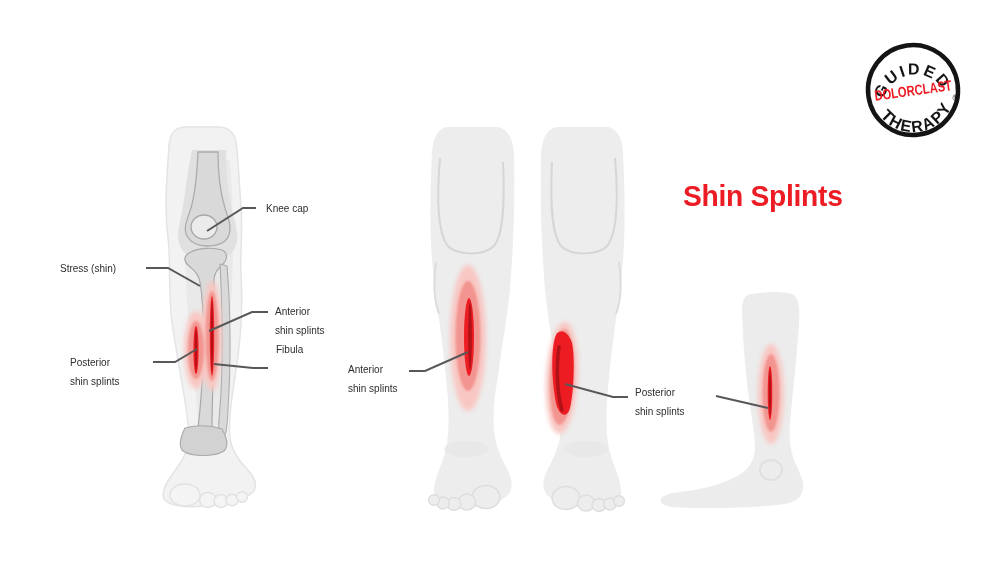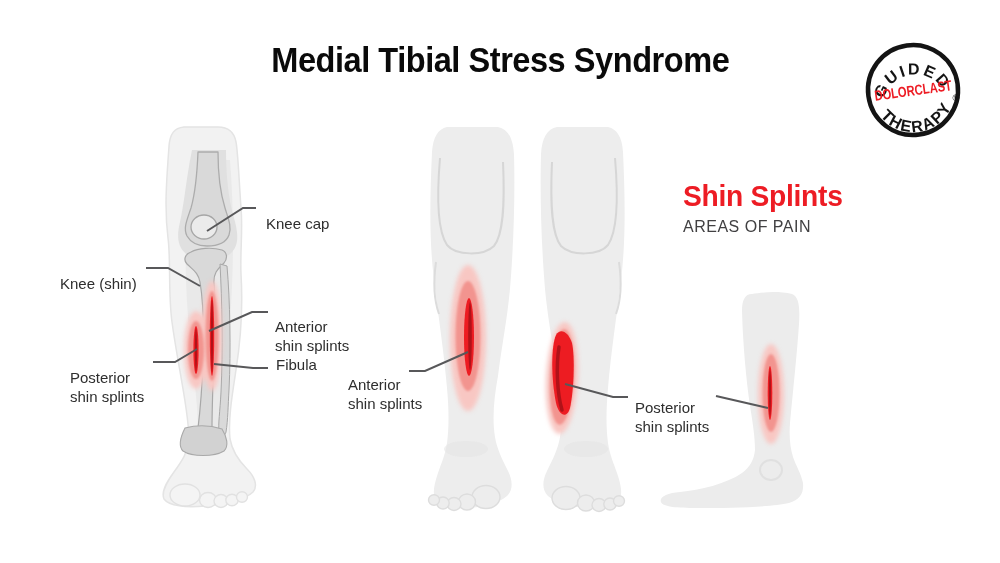--- a/index.html
+++ b/index.html
@@ -6,21 +6,21 @@
   .canvas{position:relative;width:1000px;height:563px;background:#ffffff;overflow:hidden;
           font-family:"Liberation Sans", sans-serif;}
   .art{position:absolute;left:0;top:0;}
   .title-wrap{position:absolute;left:0;right:0;top:40px;text-align:center;}
   .title-wrap h1{display:inline-block;margin:0;font-size:35px;font-weight:bold;
                  letter-spacing:-0.5px;color:#0a0a0a;transform:scaleX(.93);}
   .pain-heading{position:absolute;left:683px;top:179px;}
   .pain-heading h2{margin:0;font-size:30px;font-weight:bold;color:#ED1C24;
                    transform:scaleX(.94);transform-origin:left center;letter-spacing:-0.3px;}
   .pain-heading .sub{margin-top:5px;font-size:16px;color:#414042;letter-spacing:.5px;}
-  .lbl{position:absolute;font-size:15px;line-height:19px;color:#2e2e2e;white-space:nowrap;margin-top:15px;}
+  .lbl{position:absolute;font-size:10px;line-height:19px;color:#2e2e2e;white-space:nowrap;}
   .logo{position:absolute;left:851px;top:27px;width:124px;height:124px;}
 </style>
 </head>
 <body>
 
 <div class="canvas">
 
   <svg class="art" width="1000" height="563" viewBox="0 0 1000 563">
     <defs>
       <filter id="b2">
@@ -160,23 +160,20 @@
       <path d="M 146 268 L 168 268 L 200 286"></path>
       <path d="M 268 312 L 252 312 L 209 331"></path>
       <path d="M 153 362 L 175 362 L 197 349"></path>
       <path d="M 268 368 L 253 368 L 214 364"></path>
       <path d="M 409 371 L 425 371 L 468 352"></path>
       <path d="M 628 397 L 613 397 L 565 384"></path>
       <path d="M 716 396 L 768 408"></path>
     </g>
   </svg>
 
-  <div class="title-wrap">
-    <h1>Medial Tibial Stress Syndrome</h1>
-  </div>
 
   <div class="logo">
     <svg width="124" height="124" viewBox="0 0 124 124">
       <defs>
         <path id="arcT" d="M -31.5 9 A 32.5 32.5 0 0 1 31.5 9"></path>
         <path id="arcB" d="M -33.5 25 A 41.5 41.5 0 0 0 33.5 25"></path>
       </defs>
       <g transform="translate(62,63) rotate(-8)">
         <circle r="45" fill="#FFFFFF" stroke="#141414" stroke-width="4.5"></circle>
         <text font-size="16" font-weight="bold" fill="#141414" letter-spacing="2.5" text-anchor="middle" font-family="Liberation Sans, sans-serif">
@@ -186,26 +183,25 @@
           <textPath href="#arcB" startOffset="50%">THERAPY</textPath>
         </text>
         <text y="5.5" font-size="14.5" font-weight="bold" text-anchor="middle" textLength="78" lengthAdjust="spacingAndGlyphs" font-family="Liberation Sans, sans-serif" fill="#ED1C24">DOLORCLAST</text>
         <text x="38" y="17" font-size="9.5" fill="#141414" font-family="Liberation Sans, sans-serif">®</text>
       </g>
     </svg>
   </div>
 
   <div class="pain-heading">
     <h2>Shin Splints</h2>
-    <div class="sub">AREAS OF PAIN</div>
   </div>
 
   <div class="lbl" style="left:266px;top:199px">Knee cap</div>
 
-  <div class="lbl" style="left:60px;top:259px">Knee (shin)</div>
+  <div class="lbl" style="left:60px;top:259px">Stress (shin)</div>
 
   <div class="lbl" style="left:275px;top:302px">
     <span>Anterior</span><br>
     <span>shin splints</span>
   </div>
 
   <div class="lbl" style="left:70px;top:353px">
     <span>Posterior</span><br>
     <span>shin splints</span>
   </div>

